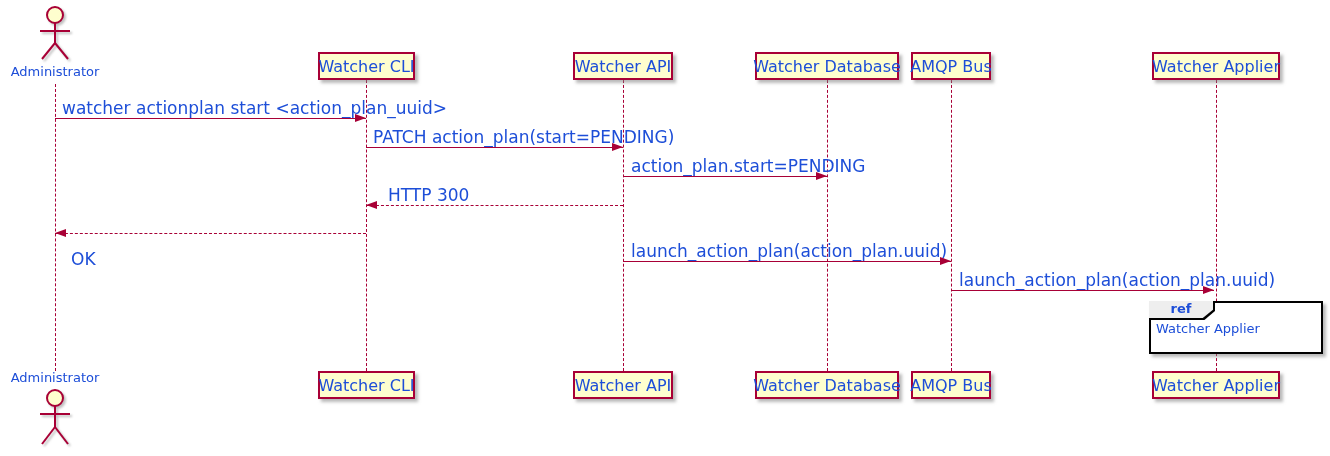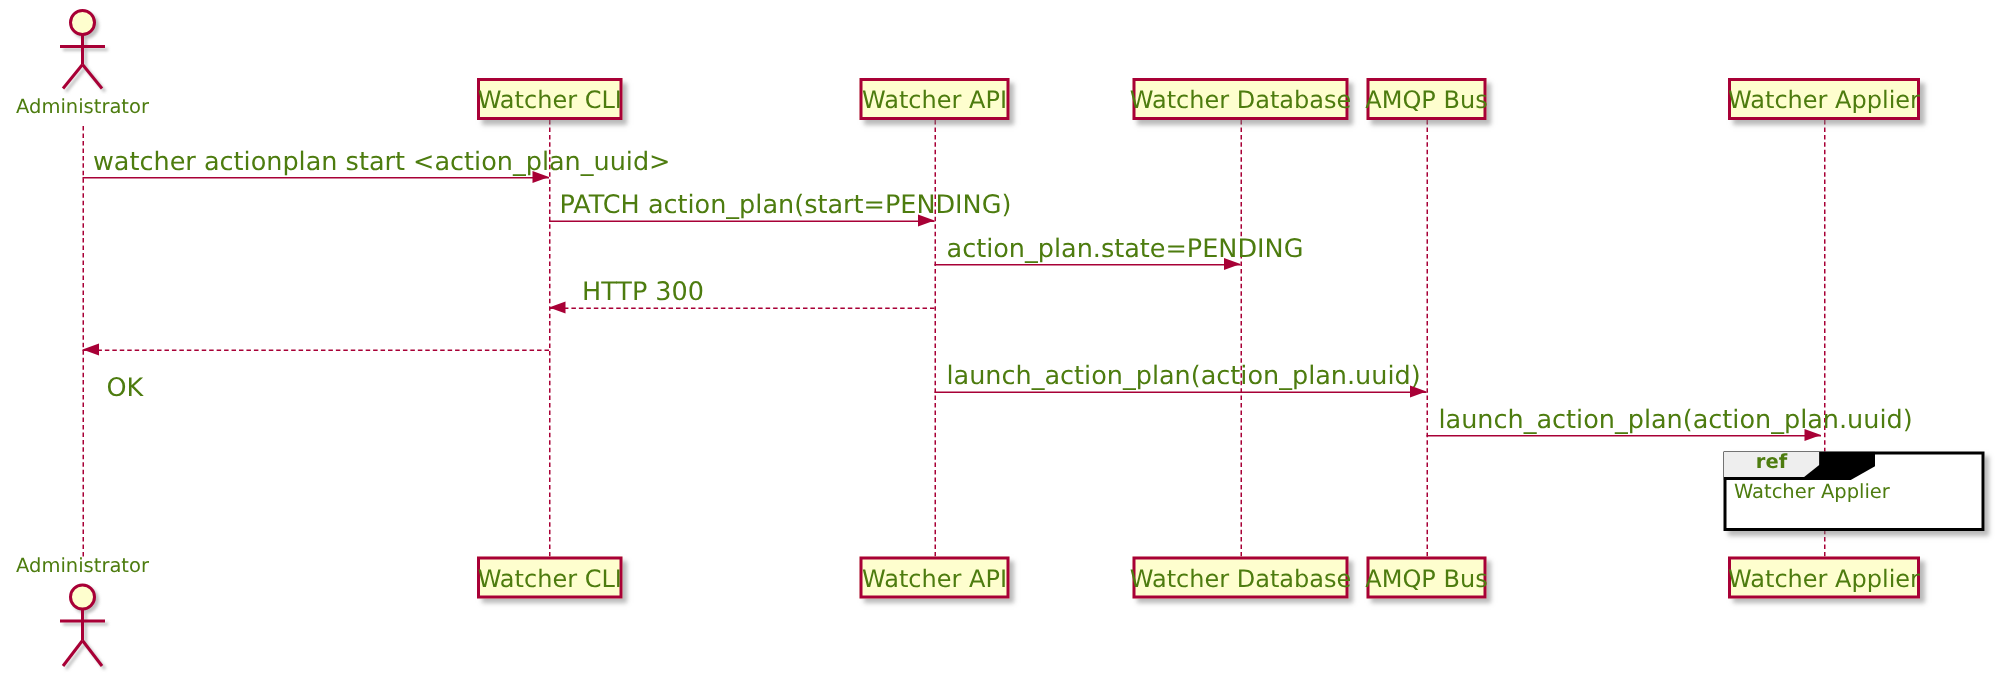--- a/index.html
+++ b/index.html
@@ -8,21 +8,21 @@
     background: #FFFFFF;
     font-family: "DejaVu Sans", "Liberation Sans", sans-serif;
   }
   .diagram {
     position: relative;
     width: 1330px;
     height: 456px;
     background: #FFFFFF;
     overflow: hidden;
     font-size: 13px;
-    color: #4d7c0f;
+    color: #1d4ed8;
   }
   
   .lifeline {
     position: absolute;
     width: 0;
     border-left: 1px dashed #A80036;
   }
   
   .participant {
     position: absolute;
@@ -79,21 +79,20 @@
     background: #FFFFFF;
     border: 2px solid #000000;
     box-shadow: 3px 3px 3px rgba(130,130,130,0.55);
   }
   .ref-header-outer {
     position: absolute;
     left: -2px; top: -2px;
     width: 66px; height: 19px;
     background: #000000;
     clip-path: polygon(0 0, 100% 0, 100% 52%, 84% 100%, 0 100%);
-    padding-left: 35px;
   }
   .ref-header-inner {
     position: absolute;
     left: 0; top: 0;
     width: 64px; height: 17px;
     background: #EEEEEE;
     clip-path: polygon(0 0, 100% 0, 100% 52%, 84% 100%, 0 100%);
     font-weight: bold;
     font-size: 13px;
     line-height: 16px;
@@ -140,21 +139,21 @@
     <div class="arrow-right" style="left:355px; top:114px;"></div>
   </div>
 
   <div>
     <div class="msg-label" style="left:373px; top:130px;">PATCH action_plan(start=PENDING)</div>
     <div class="msg-line solid" style="left:366px; top:147px; width:257px;"></div>
     <div class="arrow-right" style="left:612px; top:143px;"></div>
   </div>
 
   <div>
-    <div class="msg-label" style="left:631px; top:159px;">action_plan.state=PENDING</div>
+    <div class="msg-label" style="left:631px; top:159px;">action_plan.start=PENDING</div>
     <div class="msg-line solid" style="left:623px; top:176px; width:204px;"></div>
     <div class="arrow-right" style="left:816px; top:172px;"></div>
   </div>
 
   <div>
     <div class="msg-label" style="left:388px; top:188px;">HTTP 300</div>
     <div class="msg-line dashed" style="left:366px; top:205px; width:257px;"></div>
     <div class="arrow-left" style="left:366px; top:201px;"></div>
   </div>
 

